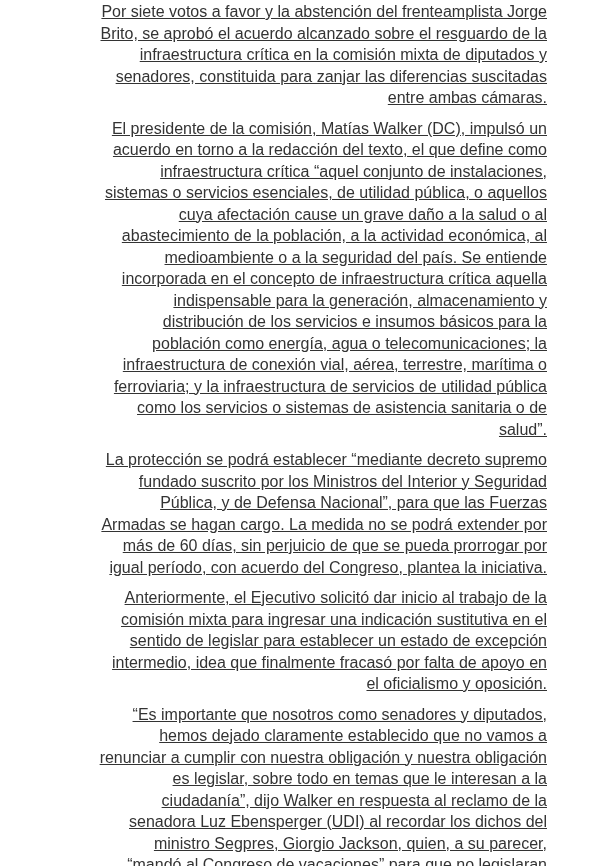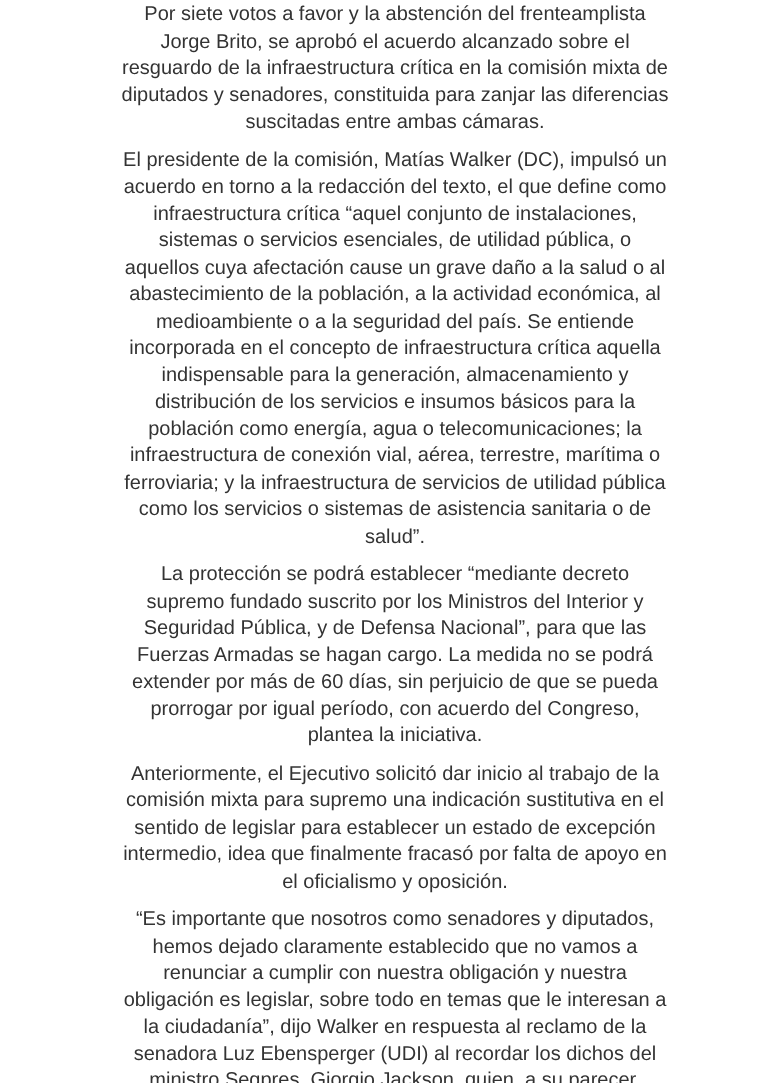--- a/index.html
+++ b/index.html
@@ -16,30 +16,31 @@
     position: absolute;
     left: 97px;
     top: 1px;
     width: 452px;
     color: #333333;
     font-size: 16px;
     line-height: 21.5px;
     -webkit-font-smoothing: antialiased;
   }
   .article-body p {
-    margin: 0 14px 9px 0;
-    text-align: center;
+    margin: 0 2px 9px 0;
+    text-align: right;
     word-spacing: normal;
+    text-decoration: underline;
   }
   .article-body p:last-child {
     margin-bottom: 0;
   }
 </style>
 </head>
 <body>
 
 <div class="article-body">
     <p>Por siete votos a favor y la abstención del frenteamplista Jorge Brito, se aprobó el acuerdo alcanzado sobre el resguardo de la infraestructura crítica en la comisión mixta de diputados y senadores, constituida para zanjar las diferencias suscitadas entre ambas cámaras.</p>
     <p>El presidente de la comisión, Matías Walker (DC), impulsó un acuerdo en torno a la redacción del texto, el que define como infraestructura crítica “aquel conjunto de instalaciones, sistemas o servicios esenciales, de utilidad pública, o aquellos cuya afectación cause un grave daño a la salud o al abastecimiento de la población, a la actividad económica, al medioambiente o a la seguridad del país. Se entiende incorporada en el concepto de infraestructura crítica aquella indispensable para la generación, almacenamiento y distribución de los servicios e insumos básicos para la población como energía, agua o telecomunicaciones; la infraestructura de conexión vial, aérea, terrestre, marítima o ferroviaria; y la infraestructura de servicios de utilidad pública como los servicios o sistemas de asistencia sanitaria o de salud”.</p>
     <p>La protección se podrá establecer “mediante decreto supremo fundado suscrito por los Ministros del Interior y Seguridad Pública, y de Defensa Nacional”, para que las Fuerzas Armadas se hagan cargo. La medida no se podrá extender por más de 60 días, sin perjuicio de que se pueda prorrogar por igual período, con acuerdo del Congreso, plantea la iniciativa.</p>
-    <p>Anteriormente, el Ejecutivo solicitó dar inicio al trabajo de la comisión mixta para supremo una indicación sustitutiva en el sentido de legislar para establecer un estado de excepción intermedio, idea que finalmente fracasó por falta de apoyo en el oficialismo y oposición.</p>
+    <p>Anteriormente, el Ejecutivo solicitó dar inicio al trabajo de la comisión mixta para ingresar una indicación sustitutiva en el sentido de legislar para establecer un estado de excepción intermedio, idea que finalmente fracasó por falta de apoyo en el oficialismo y oposición.</p>
     <p>“Es importante que nosotros como senadores y diputados, hemos dejado claramente establecido que no vamos a renunciar a cumplir con nuestra obligación y nuestra obligación es legislar, sobre todo en temas que le interesan a la ciudadanía”, dijo Walker en respuesta al reclamo de la senadora Luz Ebensperger (UDI) al recordar los dichos del ministro Segpres, Giorgio Jackson, quien, a su parecer, “mandó al Congreso de vacaciones” para que no legislaran sobre la materia.</p>
   </div>
 
 </body></html>

